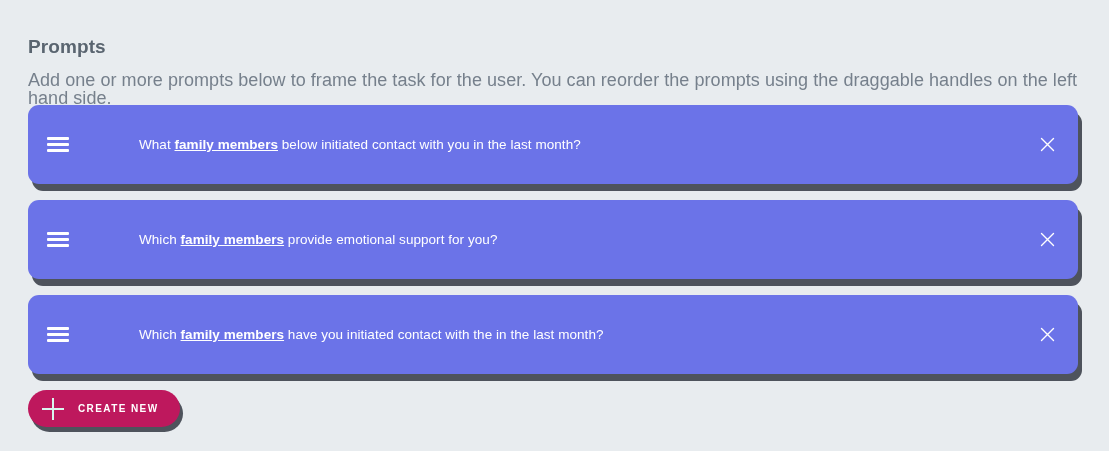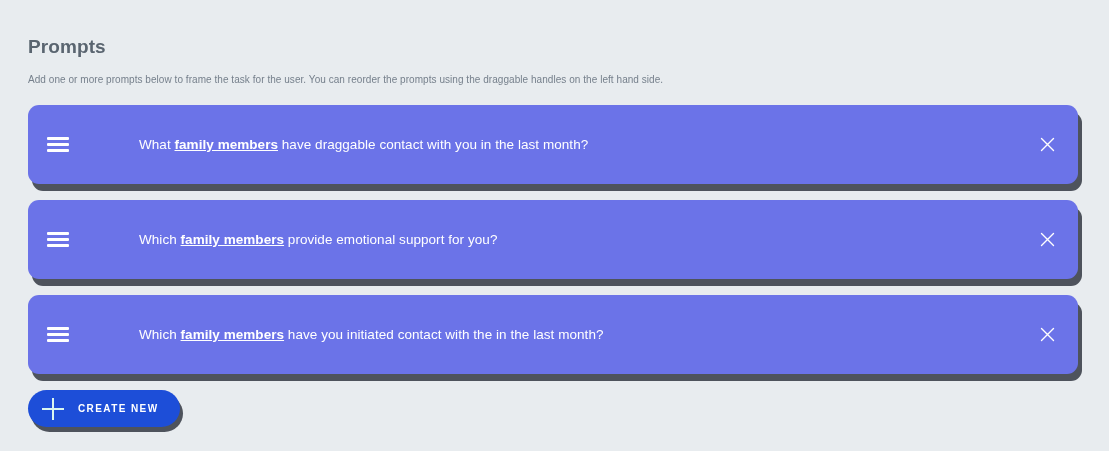--- a/index.html
+++ b/index.html
@@ -32,21 +32,21 @@
     font-weight: 600;
     color: #5a6570;
     letter-spacing: 0.1px;
     line-height: 24px;
   }
 
   .section-subtitle {
     position: absolute;
     left: 28px;
     top: 71px;
-    font-size: 10px;
+    font-size: 18px;
     font-weight: 400;
     color: #76808c;
     line-height: 18px;
     letter-spacing: 0.05px;
   }
 
   
   .prompt-list {
     position: absolute;
     left: 28px;
@@ -128,21 +128,21 @@
     display: block;
   }
 
   
   .create-new {
     position: absolute;
     left: 28px;
     top: 390px;
     height: 37px;
     padding: 0 22px 0 14px;
-    background: #1d4ed8;
+    background: #be185d;
     border: none;
     border-radius: 19px;
     box-shadow: 3px 5px 0 0 #4e535c;
     display: flex;
     align-items: center;
     cursor: pointer;
     font-family: "Liberation Sans", sans-serif;
   }
 
   .create-new .plus-icon {
@@ -198,21 +198,21 @@
 
     <div class="prompt-card">
       <div class="drag-handle">
         <span class="bars">
           <span></span>
             <span></span>
             <span></span>
         </span>
       </div>
       <div class="prompt-text">
-        <span>What </span><b>family members</b><span> have draggable contact with you in the last month?</span>
+        <span>What </span><b>family members</b><span> below initiated contact with you in the last month?</span>
       </div>
       <div class="close-btn">
         <span>
           <svg width="15" height="15" viewBox="0 0 15 15" aria-hidden="true">
             <path d="M1.5 1.5 L13.5 13.5 M13.5 1.5 L1.5 13.5" stroke="#ffffff" stroke-width="1.4" stroke-linecap="round" fill="none"></path>
           </svg>
         </span>
       </div>
     </div>
 

